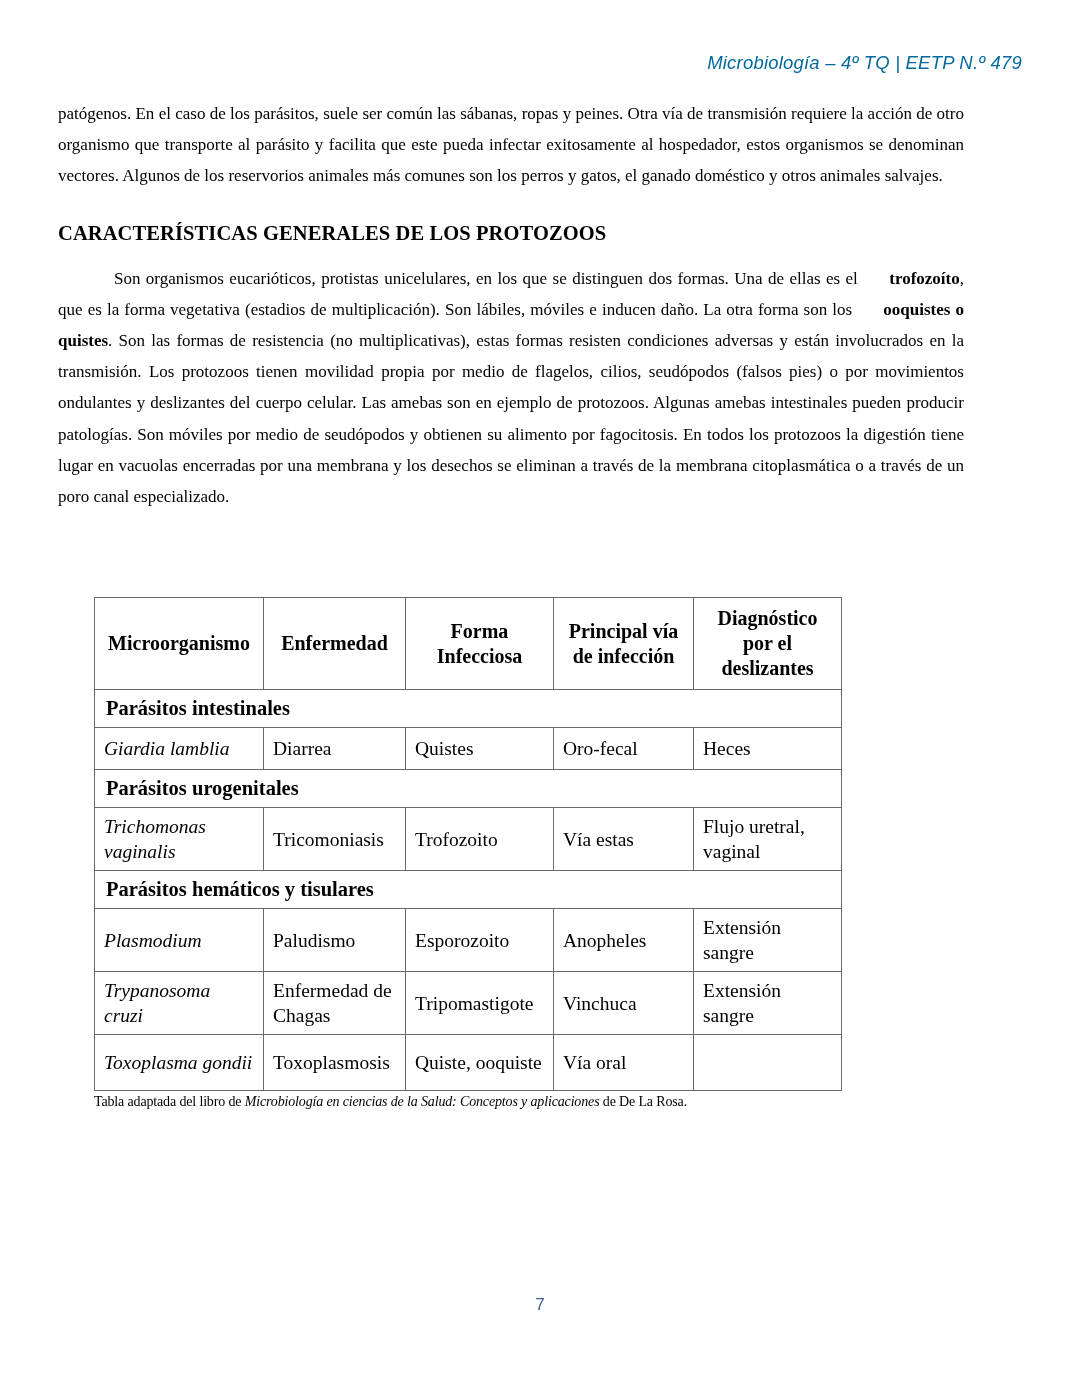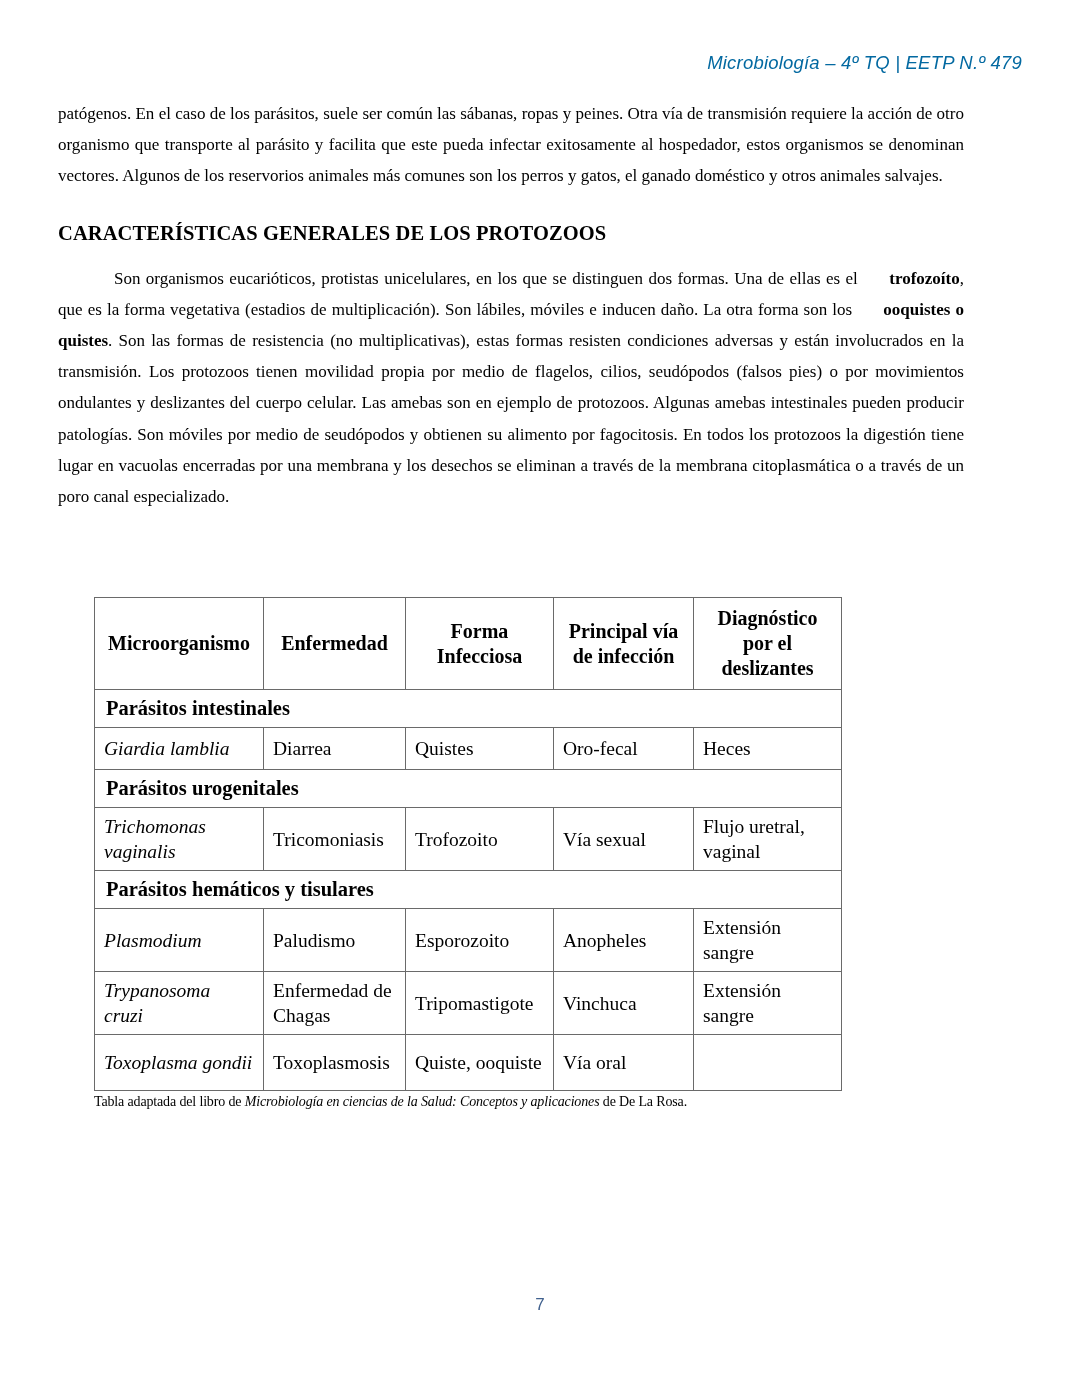--- a/index.html
+++ b/index.html
@@ -195,21 +195,21 @@
           <td>Heces</td>
         </tr>
 
         <tr class="group-row">
           <td colspan="5">Parásitos urogenitales</td>
         </tr>
         <tr class="data-row tall">
           <td class="sp-name">Trichomonas vaginalis</td>
           <td>Tricomoniasis</td>
           <td>Trofozoito</td>
-          <td>Vía sexual</td>
+          <td>Vía estas</td>
           <td>Flujo uretral, vaginal</td>
         </tr>
 
         <tr class="group-row">
           <td colspan="5">Parásitos hemáticos y tisulares</td>
         </tr>
         <tr class="data-row tall">
           <td class="sp-name">Plasmodium</td>
           <td>Paludismo</td>
           <td>Esporozoito</td>

